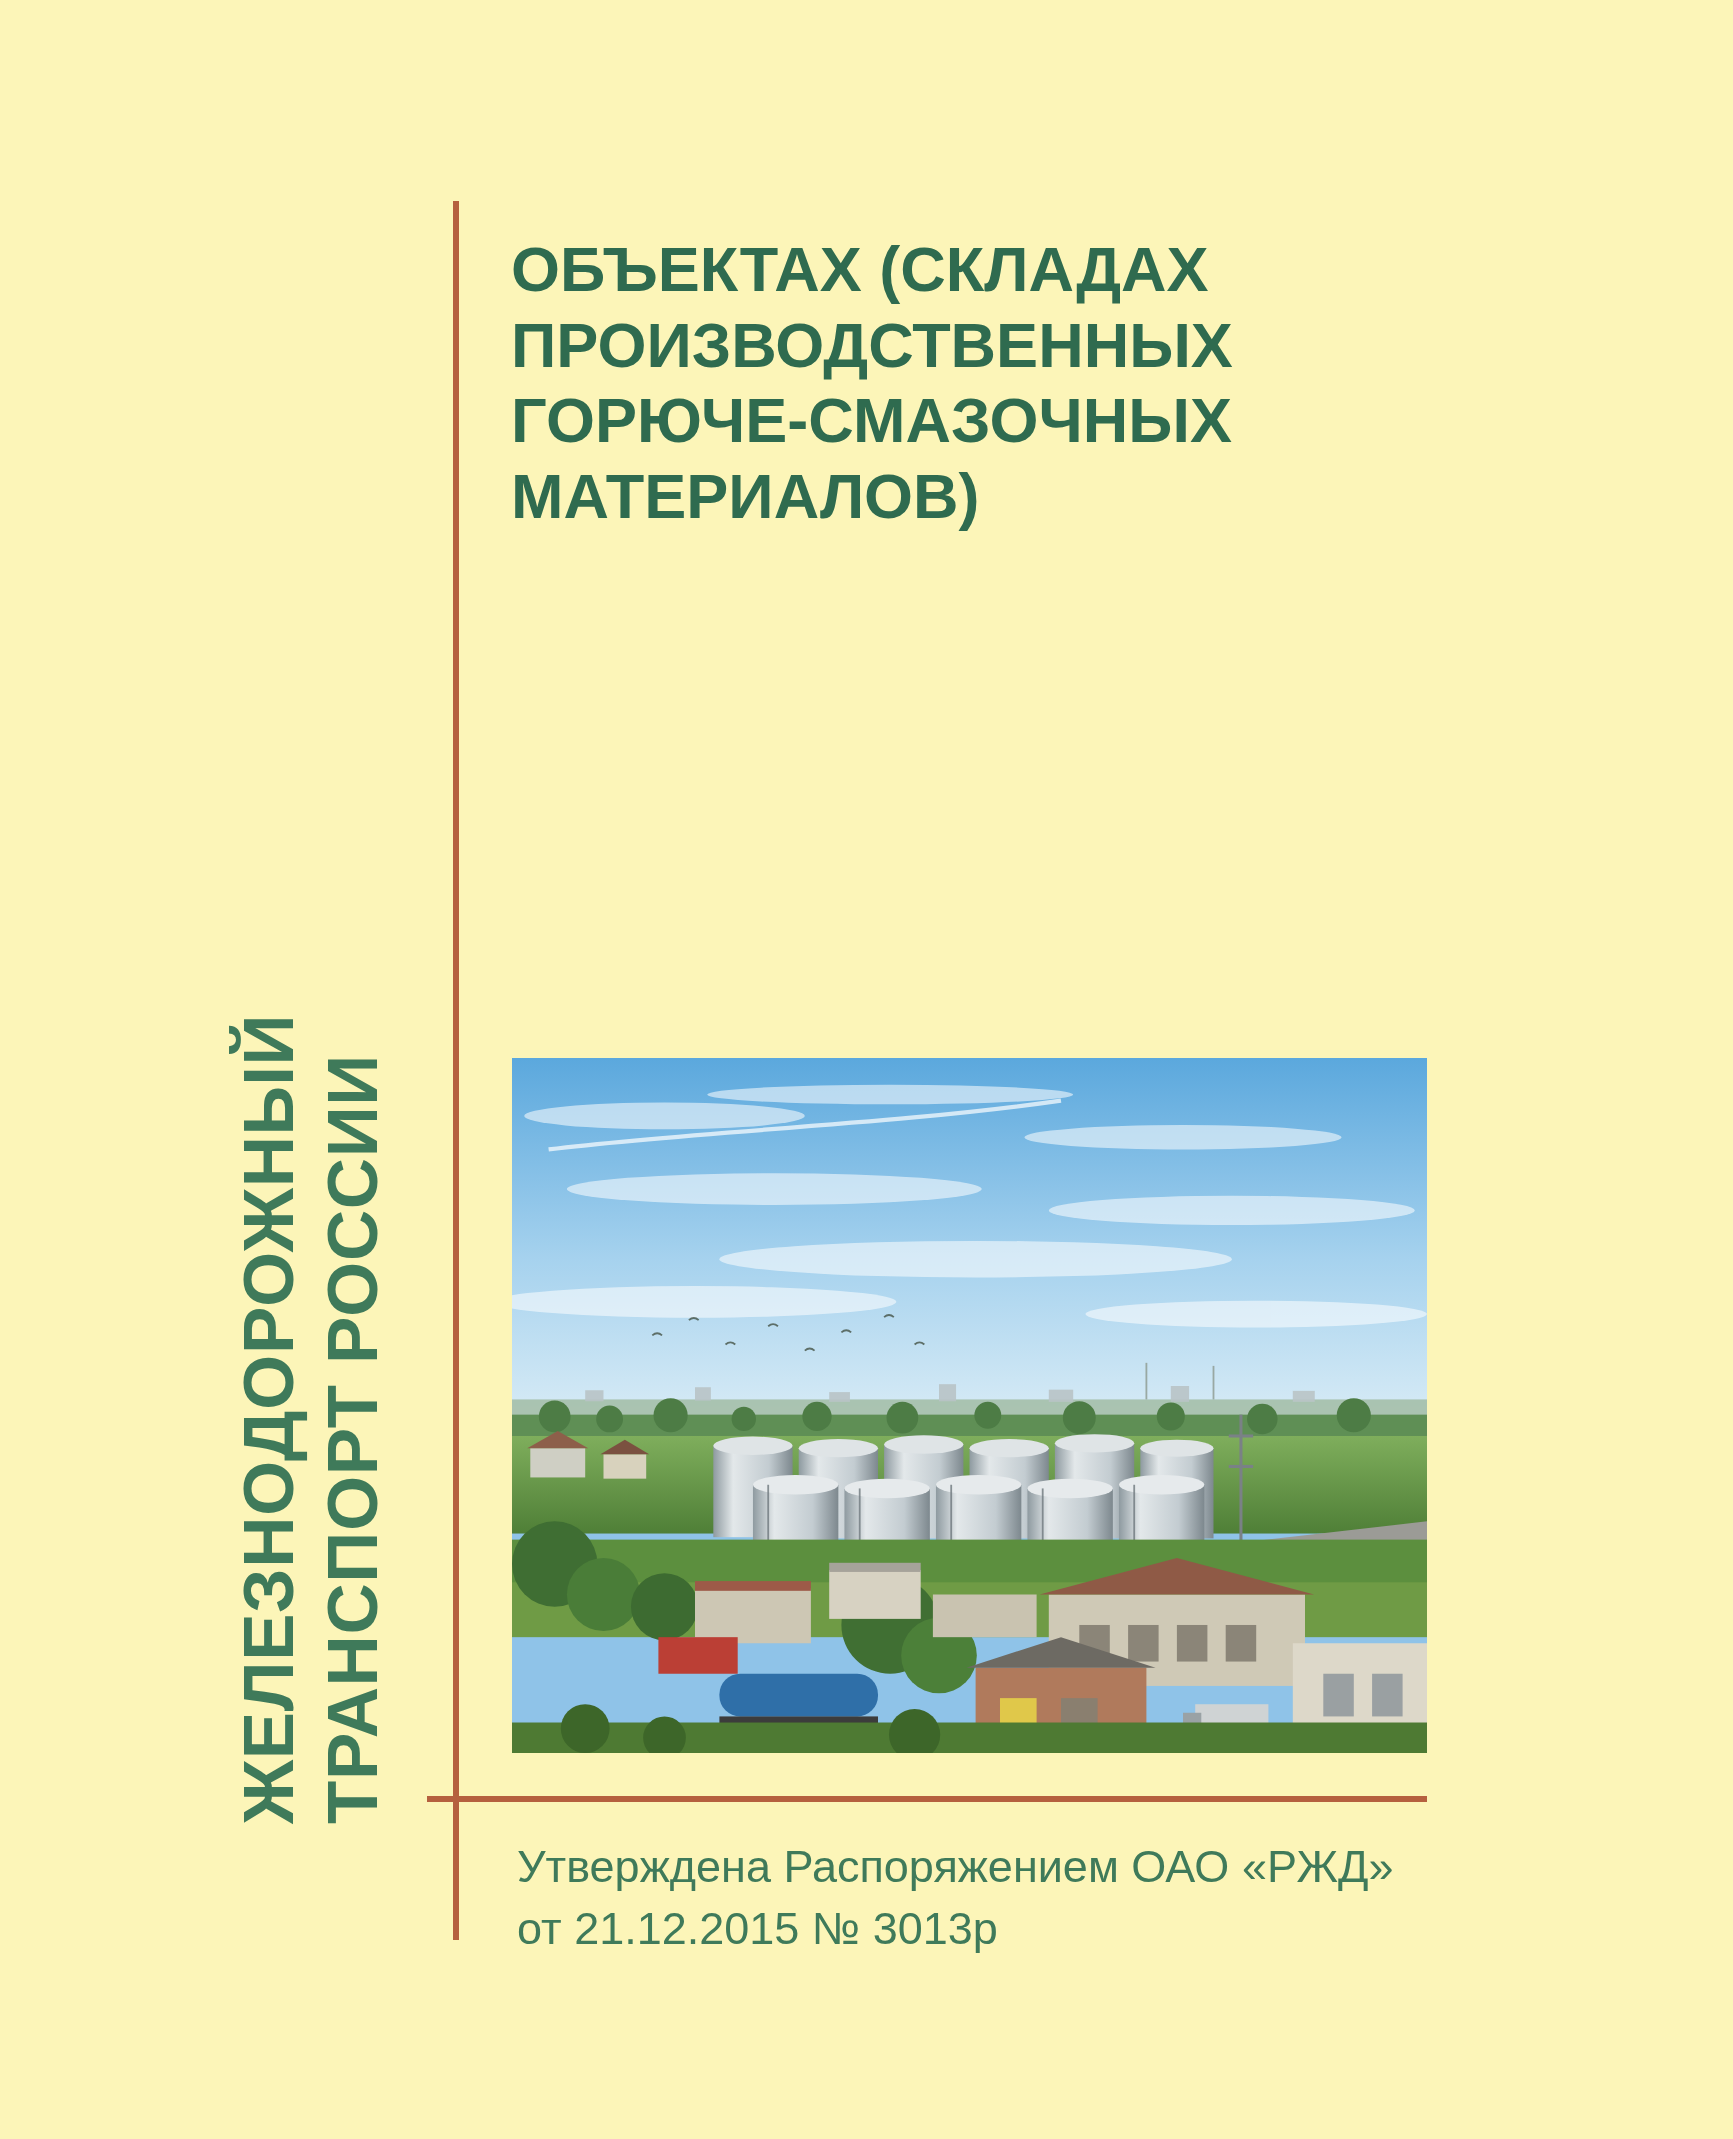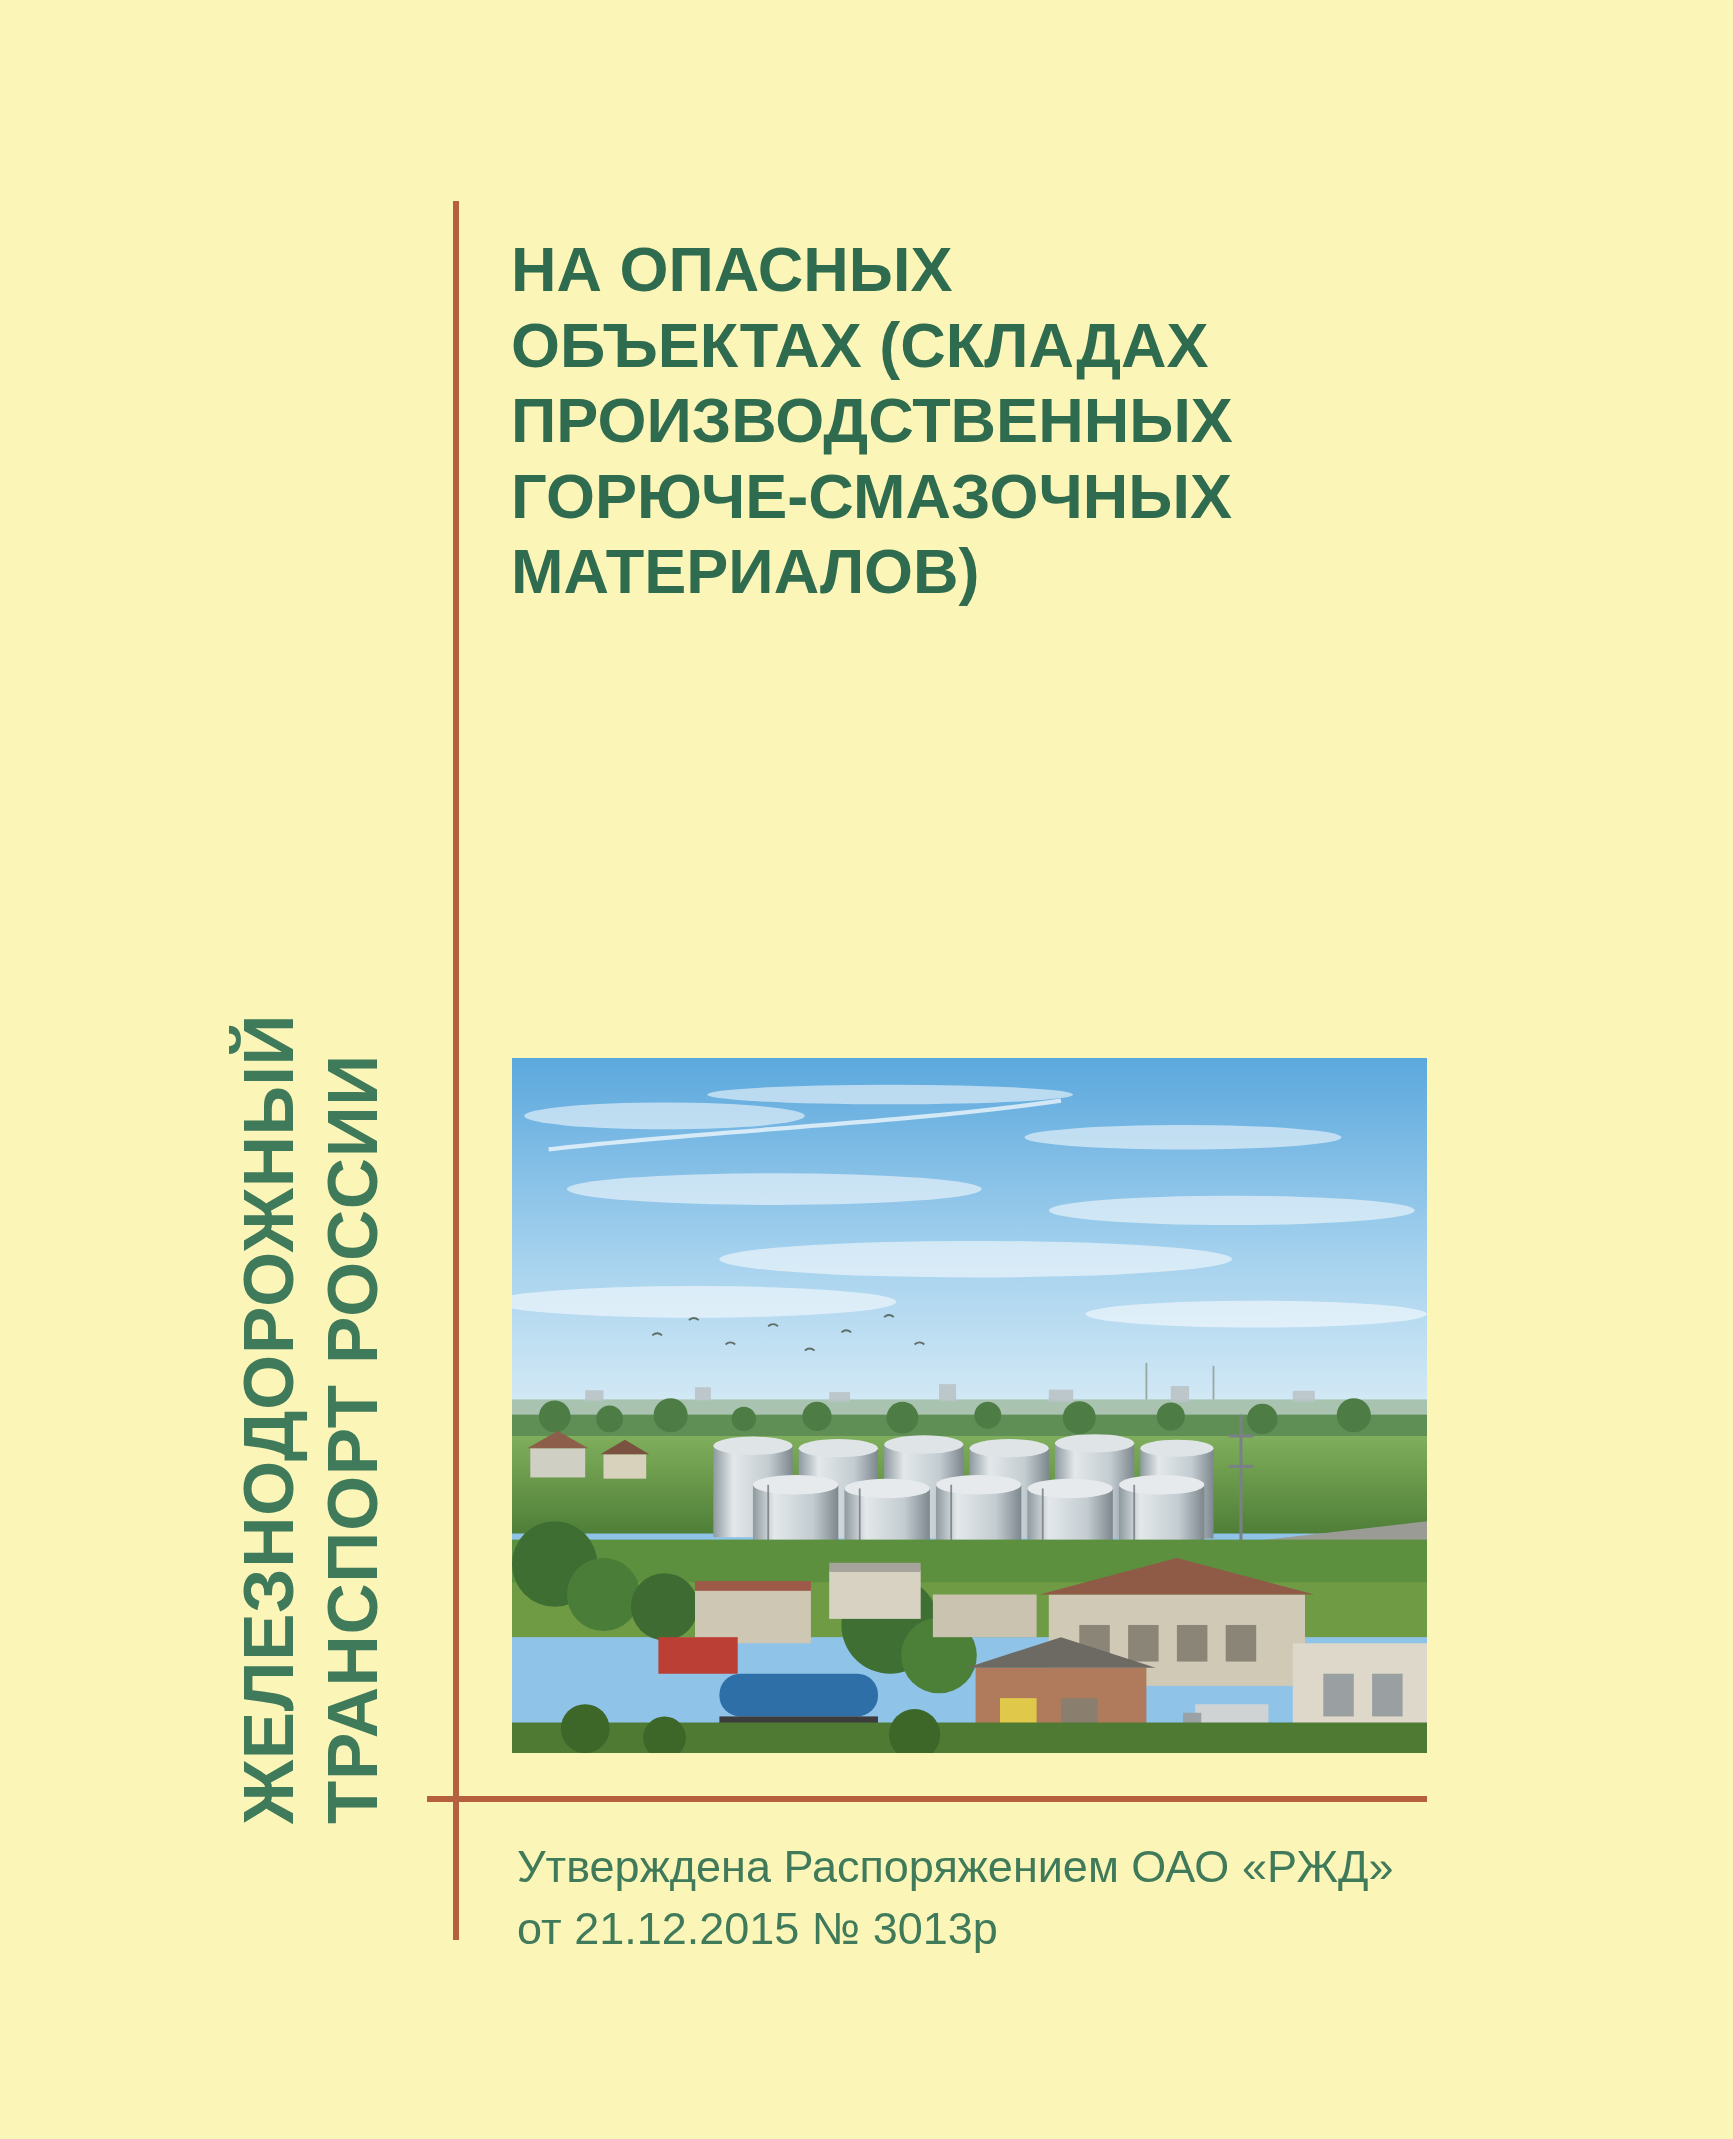--- a/index.html
+++ b/index.html
@@ -130,21 +130,20 @@
       <div class="spine-line l1">ЖЕЛЕЗНОДОРОЖНЫЙ</div>
       <div class="spine-line l2">ТРАНСПОРТ РОССИИ</div>
     </div>
   </div>
 
   <div class="vrule"></div>
   <div class="hrule"></div>
 
   <div class="title-block">
     <div class="title-sub">
-      <div>НА ОПАСНЫХ</div>
       <div>ОБЪЕКТАХ (СКЛАДАХ</div>
       <div>ПРОИЗВОДСТВЕННЫХ</div>
       <div>ГОРЮЧЕ-СМАЗОЧНЫХ</div>
       <div>МАТЕРИАЛОВ)</div>
     </div>
   </div>
 
   <div class="photo">
     <svg viewBox="0 0 1500 1140" preserveAspectRatio="none">
       <defs>

